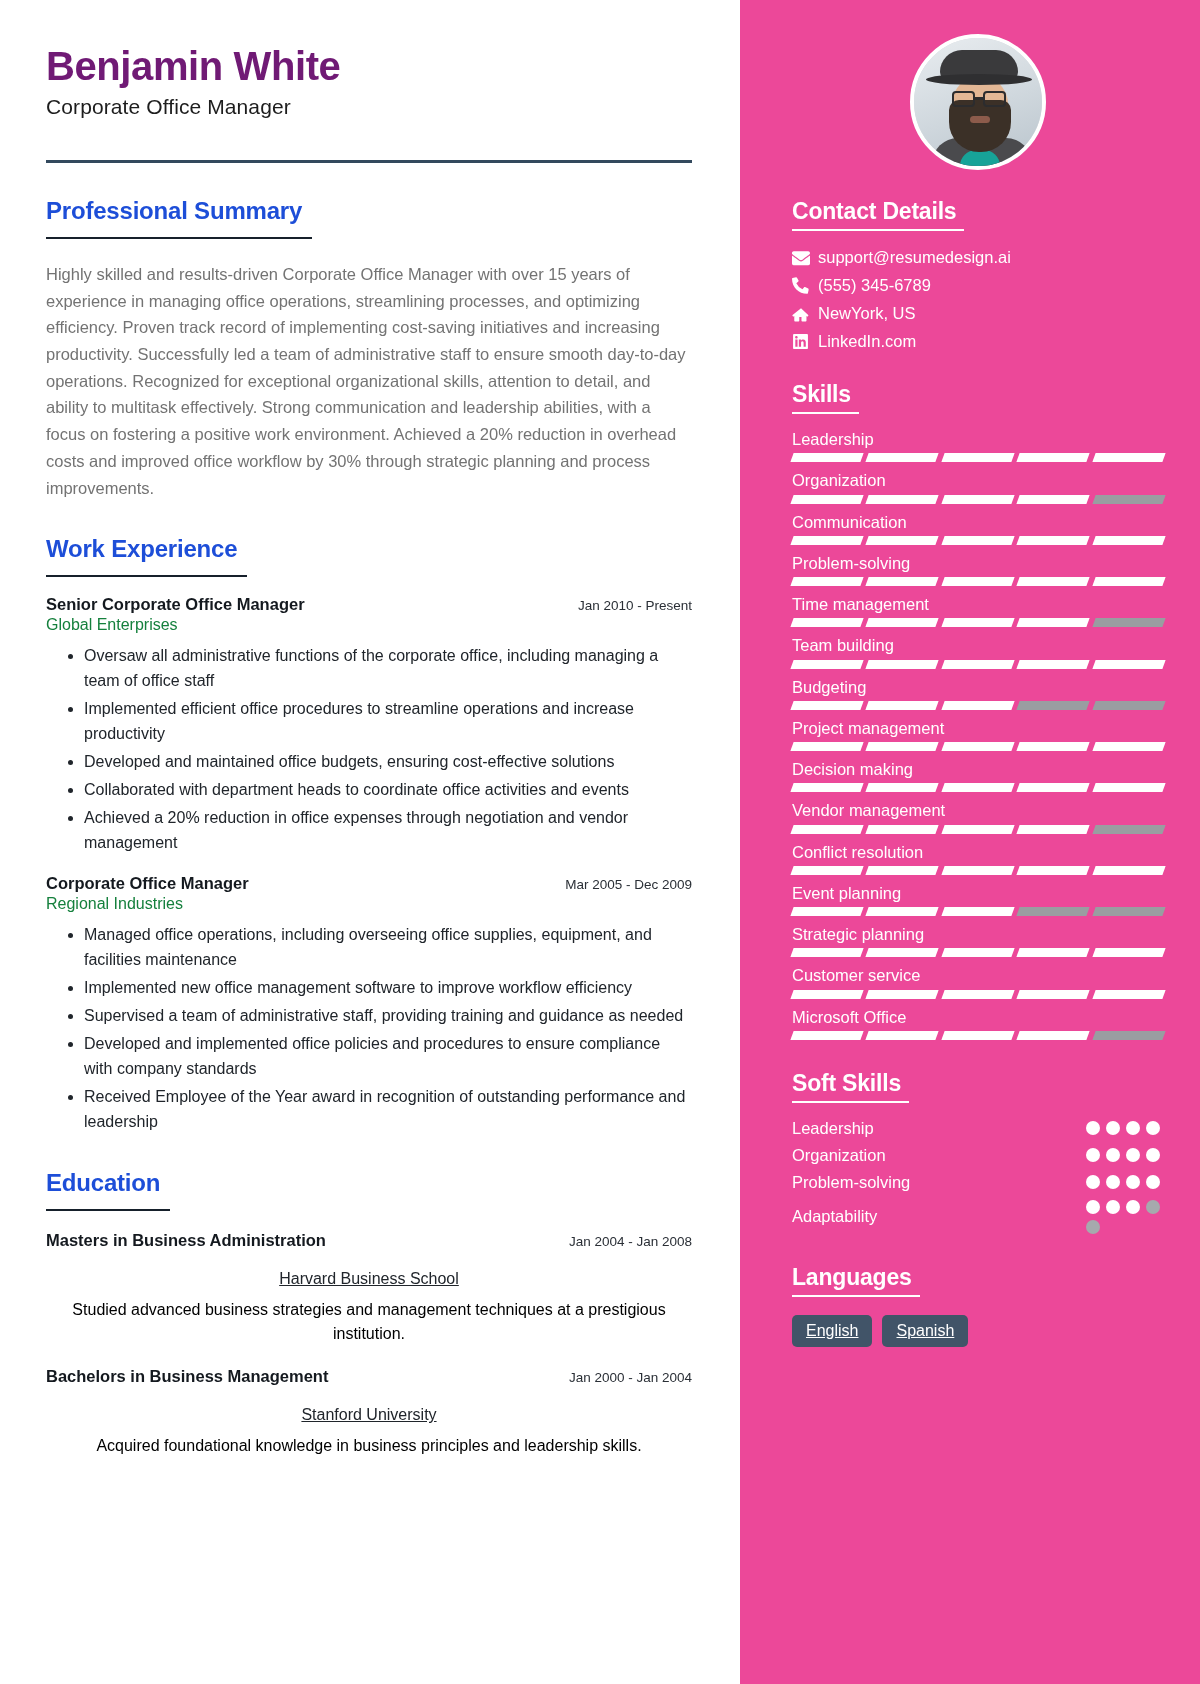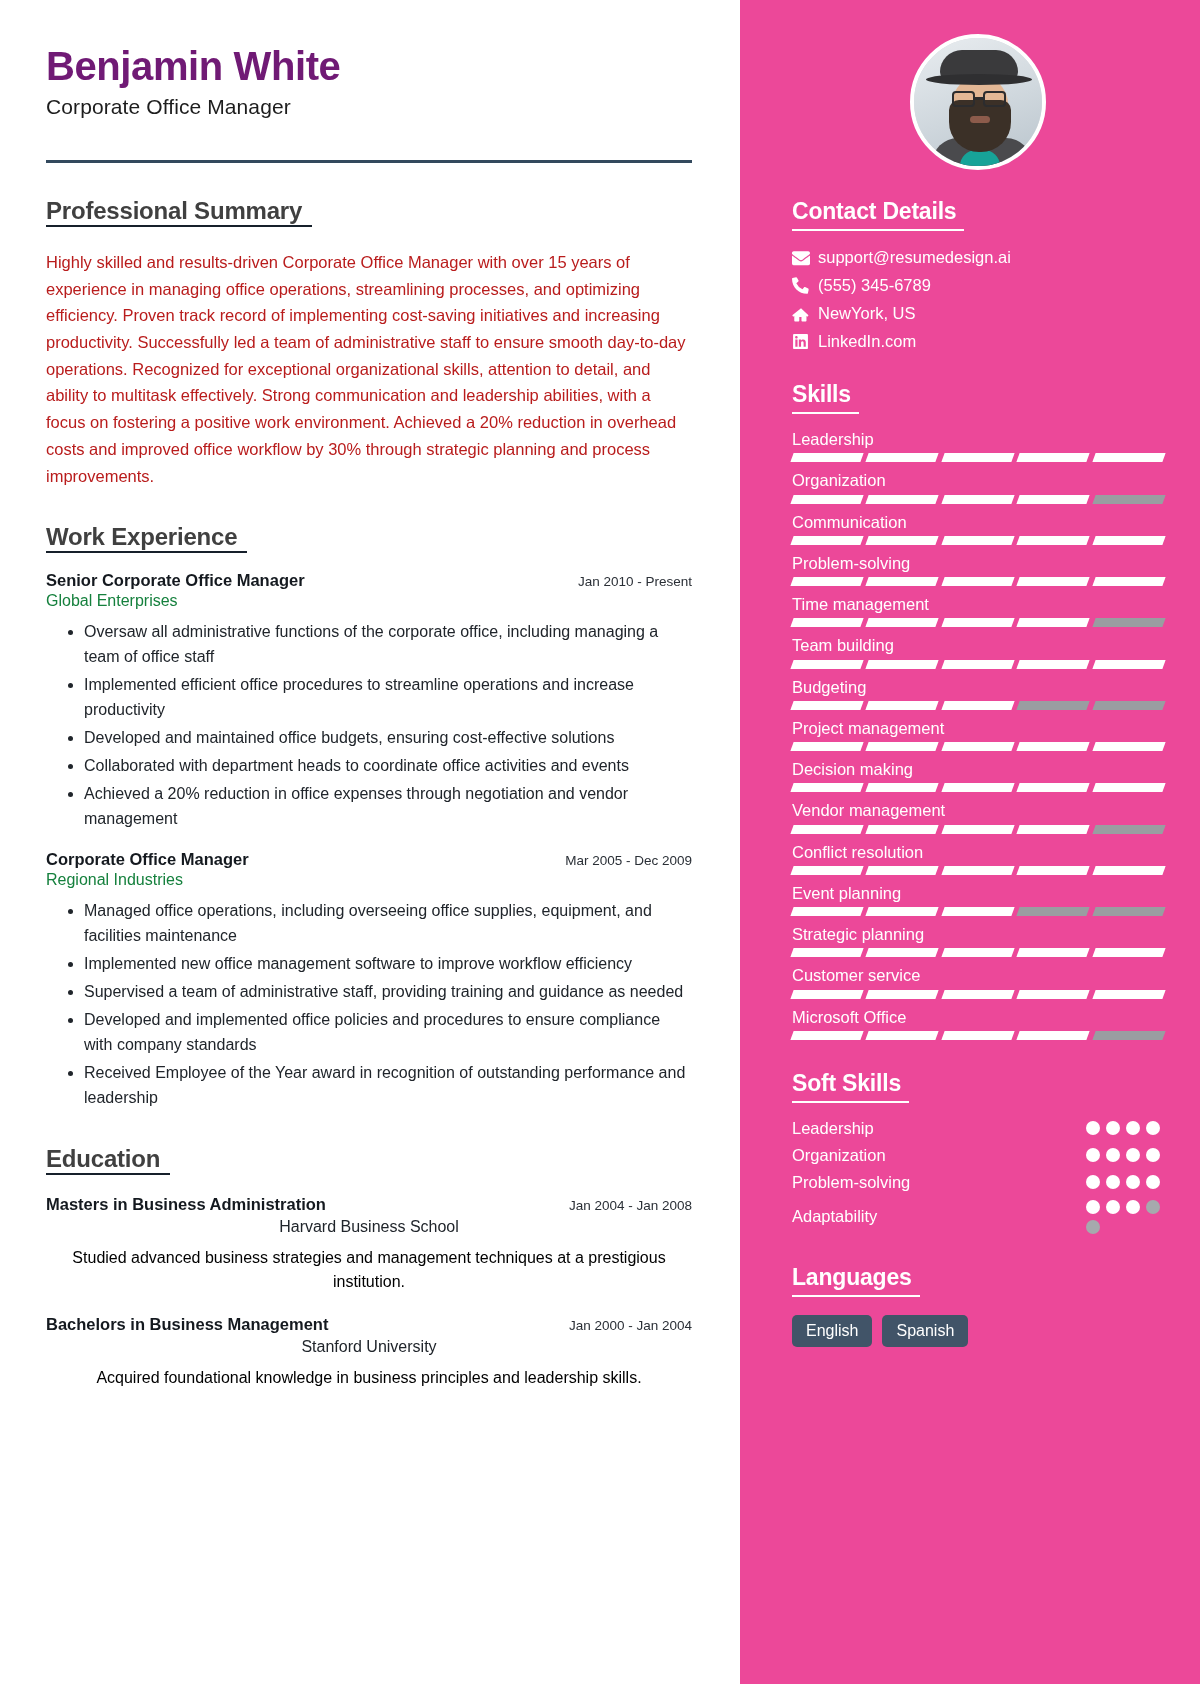--- a/index.html
+++ b/index.html
@@ -34,33 +34,33 @@
   }
   .header-rule {
     border-top:3px solid #33495d;
     margin:41px 0 0 0;
   }
 
   .section { margin-top:34px; }
   .section-title {
     font-size:24px;
     font-weight:bold;
-    color:#404040;
+    color:#1d4ed8;
     letter-spacing:-0.2px;
     display:inline-block;
     border-bottom:2px solid #16202b;
-    padding-bottom:0;
+    padding-bottom:12px;
     padding-right:10px;
   }
 
   .summary {
     margin-top:22px;
     font-size:16.5px;
     line-height:1.62;
-    color:#b91c1c;
+    color:#737373;
   }
 
   .job { margin-top:18px; }
   .job-row {
     display:flex;
     justify-content:space-between;
     align-items:baseline;
   }
   .job-role {
     font-size:16.5px;
@@ -91,21 +91,22 @@
 
   .edu { margin-top:20px;text-align:center; }
   .edu-degree {
     font-size:16.5px;
     font-weight:bold;
     color:#14191f;
   }
   .edu-school {
     font-size:16px;
     color:#20252b;
-    margin-top:4px;
+    margin-top:20px;
+    text-decoration:underline;
   }
   .edu-desc {
     font-size:16px;
     line-height:1.55;
     color:#000000;
     margin-top:10px;
   }
 
   
   .sidebar {
@@ -220,20 +221,21 @@
   .dot.on  { background:#ffffff; }
   .dot.off { background:#a6a9ad; }
 
   .lang-wrap { margin-top:18px; display:flex; gap:10px; flex-wrap:wrap; }
   .lang-chip {
     background:#415468;
     border-radius:5px;
     padding:7px 14px;
     font-size:16px;
     color:#ffffff;
+    text-decoration:underline;
   }
   .sp-top { margin-top:30px; }
 </style>
 </head>
 <body>
 
 <div class="main">
 
   <h1 class="name">Benjamin White</h1>
   <div class="job-title">Corporate Office Manager</div>

